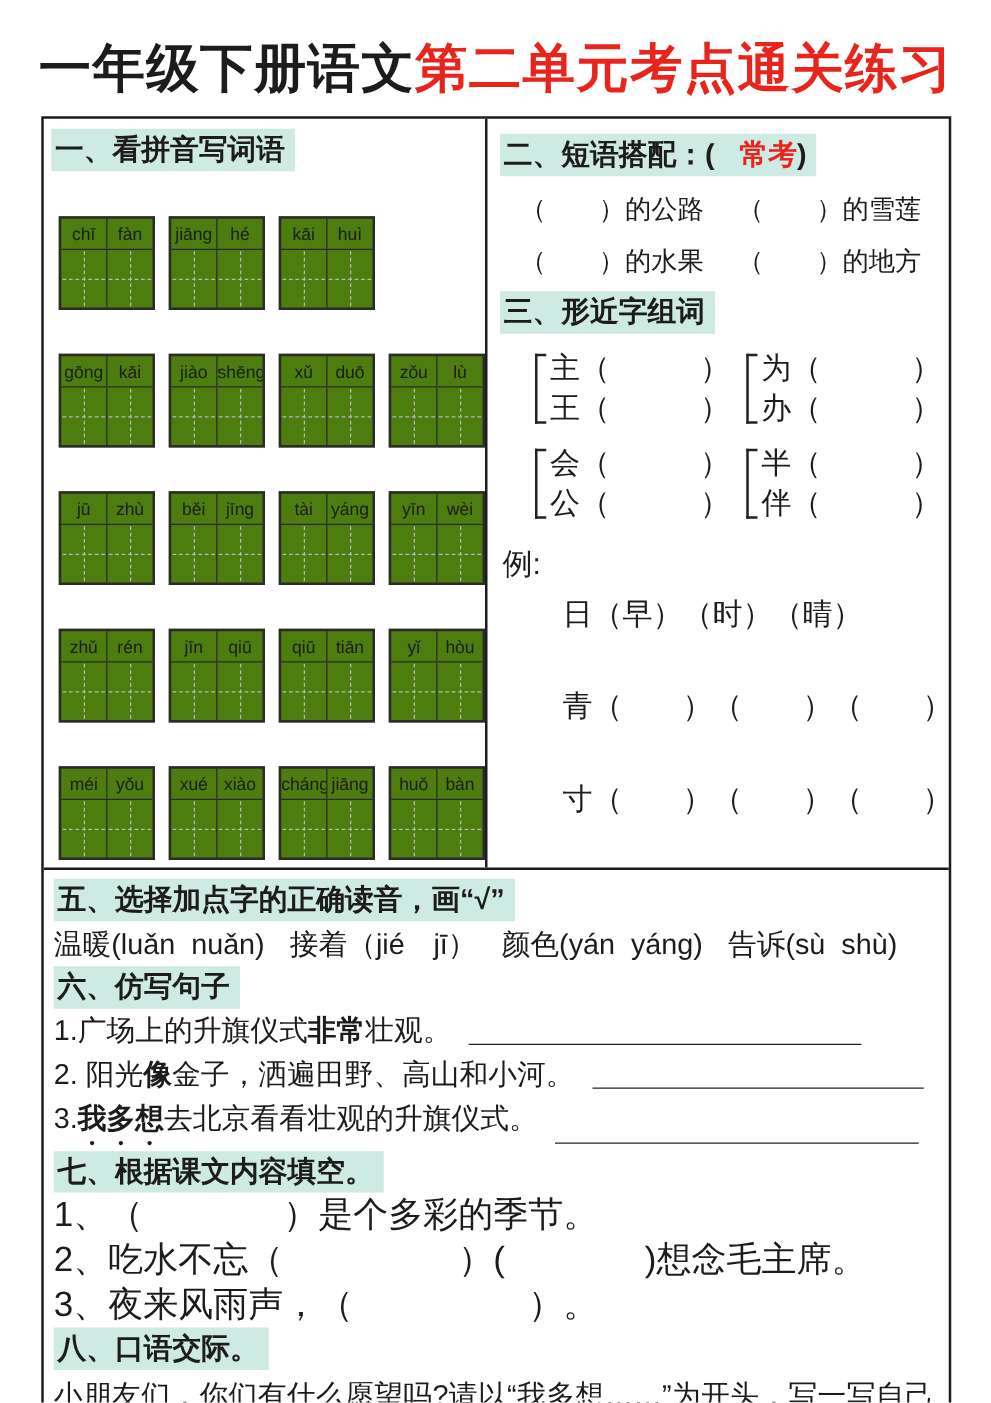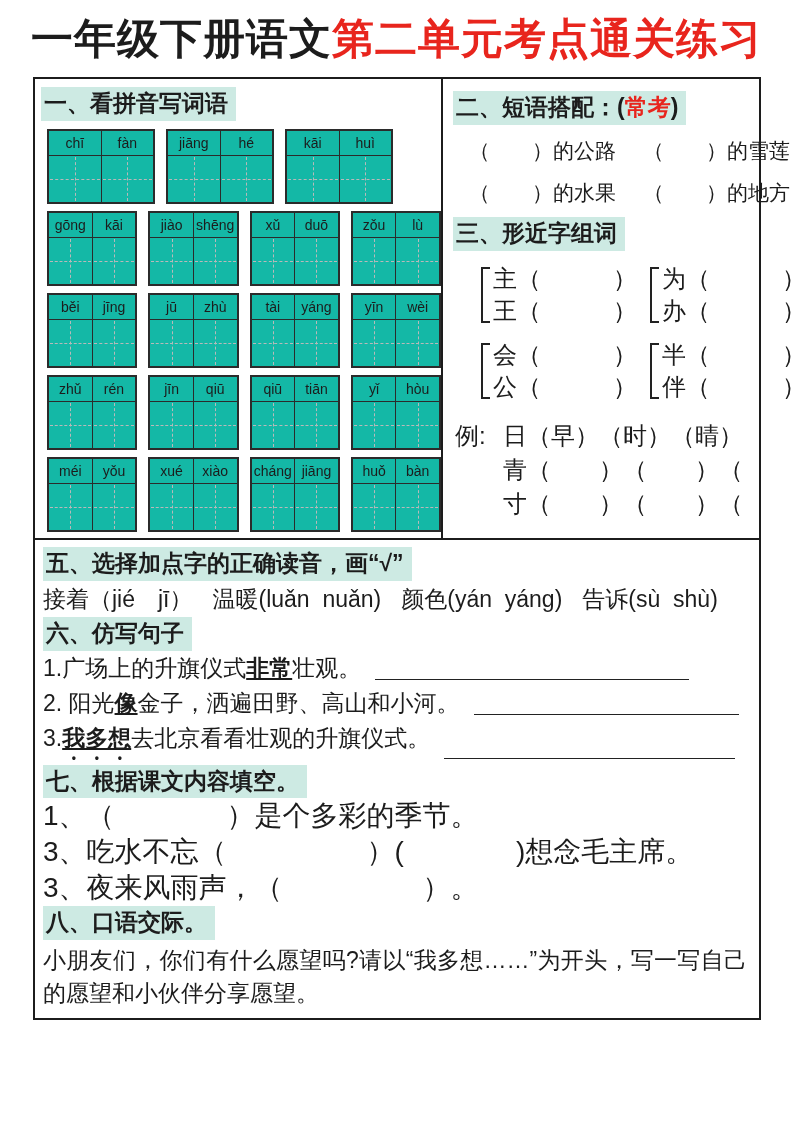--- a/index.html
+++ b/index.html
@@ -10,21 +10,21 @@
   *{box-sizing:border-box;margin:0;padding:0;}
   html,body{background:#ffffff;}
   body{
     width:793px;height:1122px;
     font-family:"Liberation Sans","DejaVu Sans",sans-serif;
     color:var(--ink);
     overflow:hidden;
   }
   
   .title{
-    margin-top:14px;
+    margin-top:30px;
     text-align:center;
     font-size:42px;
     font-weight:900;
     letter-spacing:1px;
     line-height:1.2;
     white-space:nowrap;
   }
   .title .red{color:var(--red);}
   
   .sheet{
@@ -40,25 +40,25 @@
   
   .hl{
     display:inline-block;
     background:var(--teal);
     font-size:23px;
     font-weight:700;
     padding:2px 8px 3px 3px;
     line-height:1.25;
     white-space:pre;
   }
-  .hl .red{color:var(--red);}
+  .hl .red{color:var(--red);margin-left:20px;}
   
   #pinyin-grid{margin-top:8px;display:flex;flex-direction:column;gap:7px;}
   .pg-row{display:flex;gap:11px;padding-left:6px;}
-  .pg{width:108px;border:2px solid #2b2b2b;background:#14b8a6;}
+  .pg{width:77px;border:2px solid #2b2b2b;background:#4d7c0f;margin-top:28px;}
   .pg-pinyin{display:flex;border-bottom:1.5px solid #2b2b2b;height:25px;}
   .pg-pinyin span{
     flex:1;text-align:center;font-size:14px;line-height:25px;
     overflow:hidden;white-space:nowrap;
   }
   .pg-pinyin span + span{border-left:1.5px solid #2b2b2b;}
   .pg-write{display:flex;height:46px;}
   .tz{flex:1;position:relative;}
   .tz + .tz{border-left:1.5px solid #2b2b2b;}
   .tz::before{content:"";position:absolute;left:1px;right:1px;top:50%;border-top:1px dashed #b9b9b9;}
@@ -75,30 +75,30 @@
     padding:12px 0 2px 28px;row-gap:12px;column-gap:4px;
     font-size:24px;
   }
   .fg{display:flex;align-items:stretch;}
   .bracket{flex:0 0 9px;border:2.5px solid #222;border-right:none;margin:4px 3px 4px 0;}
   .fg-col div{line-height:32px;white-space:pre;}
   
   #s4-rows{padding:10px 0 0 2px;font-size:24px;}
   .s4-row{display:flex;line-height:34px;}
   .s4-label{width:48px;flex:0 0 48px;}
-  .s4-line{white-space:pre;}
+  .s4-line{white-space:pre;margin-top:40px;}
   
   #s5-row{
     display:flex;gap:20px;
     font-size:23px;line-height:36px;white-space:pre;
   }
   
   .s6-row{display:flex;align-items:flex-end;font-size:23px;line-height:35px;}
   .s6-text{white-space:pre;}
-  .em{font-weight:800;text-decoration:underline;}
+  .em{font-weight:800;}
   .dot{
     -webkit-text-emphasis:filled dot #1c1c1c;
     -webkit-text-emphasis-position:under left;
     text-emphasis:filled dot #1c1c1c;
     text-emphasis-position:under left;
   }
   .s6-line{flex:1;border-bottom:1.8px solid #222;margin:0 8px 6px 14px;}
   .s6-row:nth-child(1) .s6-line{margin-right:58px;}
   .s6-row:nth-child(3) .s6-line{margin-right:12px;}
   
@@ -190,32 +190,32 @@
               </div>
               <div class="pg-write">
                 <div class="tz"></div>
                 <div class="tz"></div>
               </div>
             </div>
           </div>
           <div class="pg-row">
             <div class="pg">
               <div class="pg-pinyin">
+                <span>jū</span>
+                <span>zhù</span>
+              </div>
+              <div class="pg-write">
+                <div class="tz"></div>
+                <div class="tz"></div>
+              </div>
+            </div>
+            <div class="pg">
+              <div class="pg-pinyin">
                 <span>běi</span>
                 <span>jīng</span>
-              </div>
-              <div class="pg-write">
-                <div class="tz"></div>
-                <div class="tz"></div>
-              </div>
-            </div>
-            <div class="pg">
-              <div class="pg-pinyin">
-                <span>jū</span>
-                <span>zhù</span>
               </div>
               <div class="pg-write">
                 <div class="tz"></div>
                 <div class="tz"></div>
               </div>
             </div>
             <div class="pg">
               <div class="pg-pinyin">
                 <span>tài</span>
                 <span>yáng</span>
@@ -381,21 +381,21 @@
           </div>
       </div>
 
     </div>
   </div>
 
   <div class="bottom">
 
     <div>
       <span class="hl">五、选择加点字的正确读音，画“√”</span>
-      <div id="s5-row"><span>接着（jié　jī）</span><span>温暖(luǎn  nuǎn)</span><span>颜色(yán  yáng)</span><span>告诉(sù  shù)</span></div>
+      <div id="s5-row"><span>温暖(luǎn  nuǎn)</span><span>接着（jié　jī）</span><span>颜色(yán  yáng)</span><span>告诉(sù  shù)</span></div>
     </div>
 
     <div>
       <span class="hl">六、仿写句子</span>
       <div id="s6-list">
           <div class="s6-row">
             <span class="s6-text"><span>1.</span><span>广场上的升旗仪式</span><span class="em">非常</span><span>壮观。</span></span>
             <span class="s6-line"></span>
           </div>
           <div class="s6-row">
@@ -406,21 +406,21 @@
             <span class="s6-text"><span>3.</span><span></span><span class="em dot">我多想</span><span>去北京看看壮观的升旗仪式。</span></span>
             <span class="s6-line"></span>
           </div>
         </div>
     </div>
 
     <div>
       <span class="hl">七、根据课文内容填空。</span>
       <div id="s7-list">
           <div>1、（　　　　）是个多彩的季节。</div>
-          <div>3、吃水不忘（　　　　　）(　　　　)想念毛主席。</div>
+          <div>2、吃水不忘（　　　　　）(　　　　)想念毛主席。</div>
           <div>3、夜来风雨声，（　　　　　）。</div>
         </div>
     </div>
 
     <div>
       <span class="hl">八、口语交际。</span>
       <p class="s8-text">小朋友们，你们有什么愿望吗?请以“我多想……”为开头，写一写自己的愿望和小伙伴分享愿望。</p>
     </div>
 
   </div>

